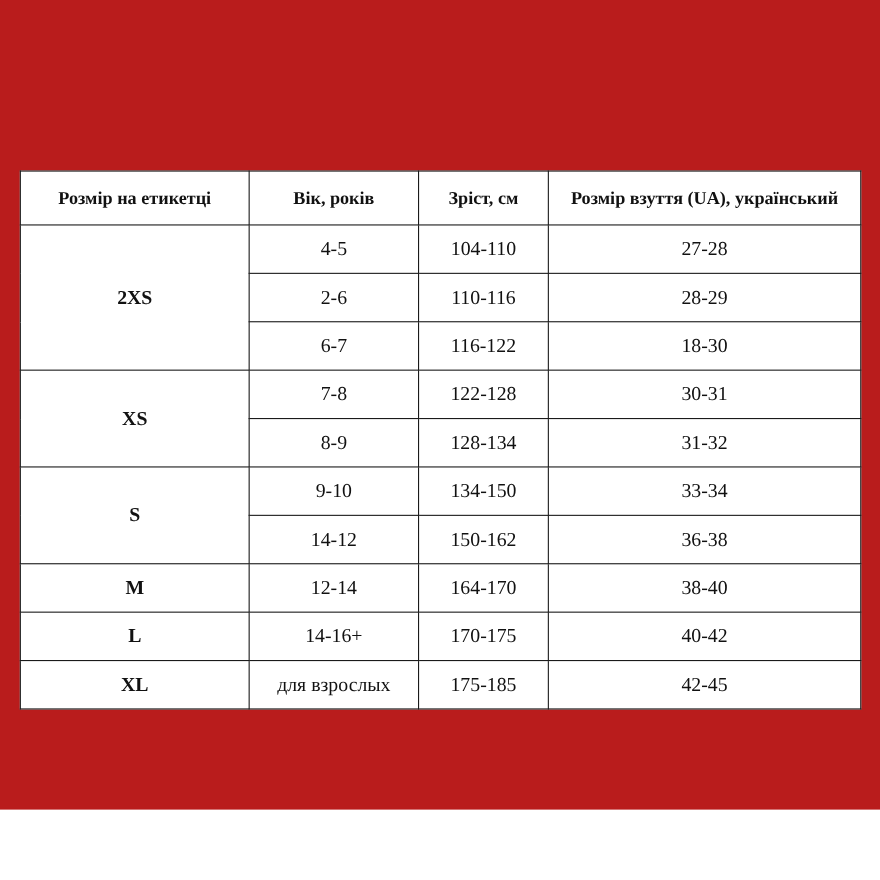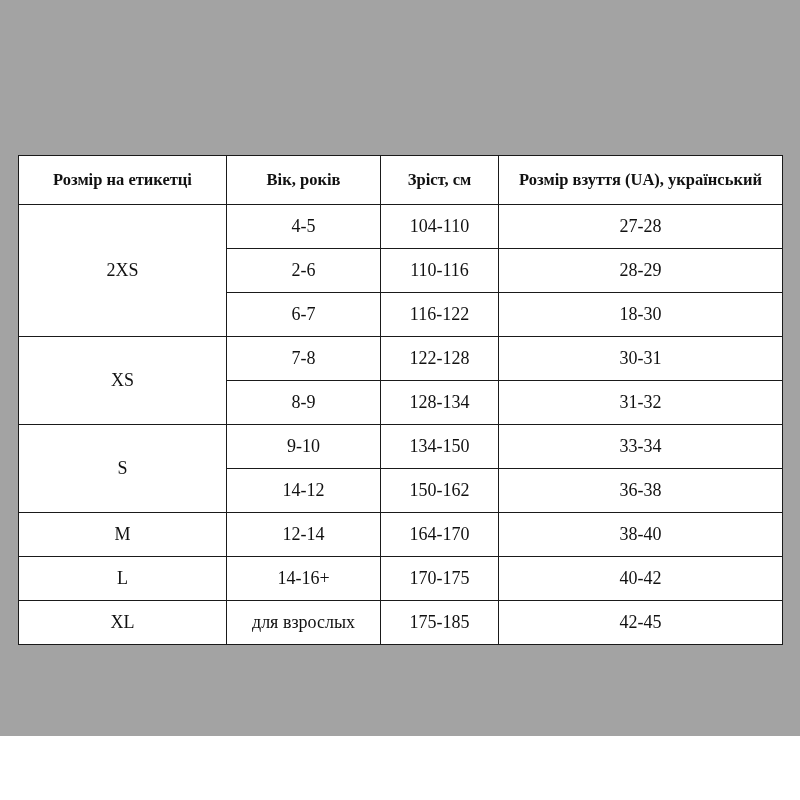--- a/index.html
+++ b/index.html
@@ -7,21 +7,21 @@
     padding: 0;
     width: 800px;
     height: 800px;
     background: #ffffff;
     font-family: "Liberation Serif", serif;
   }
   .page {
     position: relative;
     width: 800px;
     height: 736px;
-    background: #a3a3a3;
+    background: #b91c1c;
     box-sizing: border-box;
     padding-left: 16px;
   }
   .table-wrap {
     position: absolute;
     left: 18px;
     top: 155px;
     width: 764px;
   }
   table.size-table {
@@ -48,21 +48,21 @@
     height: 48px;
     line-height: 48px;
     font-size: 16.5px;
   }
   .col-label   { width: 208px; }
   .col-age     { width: 154px; }
   .col-height  { width: 118px; }
   .col-shoe    { width: 284px; }
 
   td.label-cell {
-    font-weight: normal;
+    font-weight: bold;
     font-size: 17px;
   }
   th.header-label {
     padding-left: 14px;
     text-align: left;
   }
 </style>
 </head>
 <body>
 

